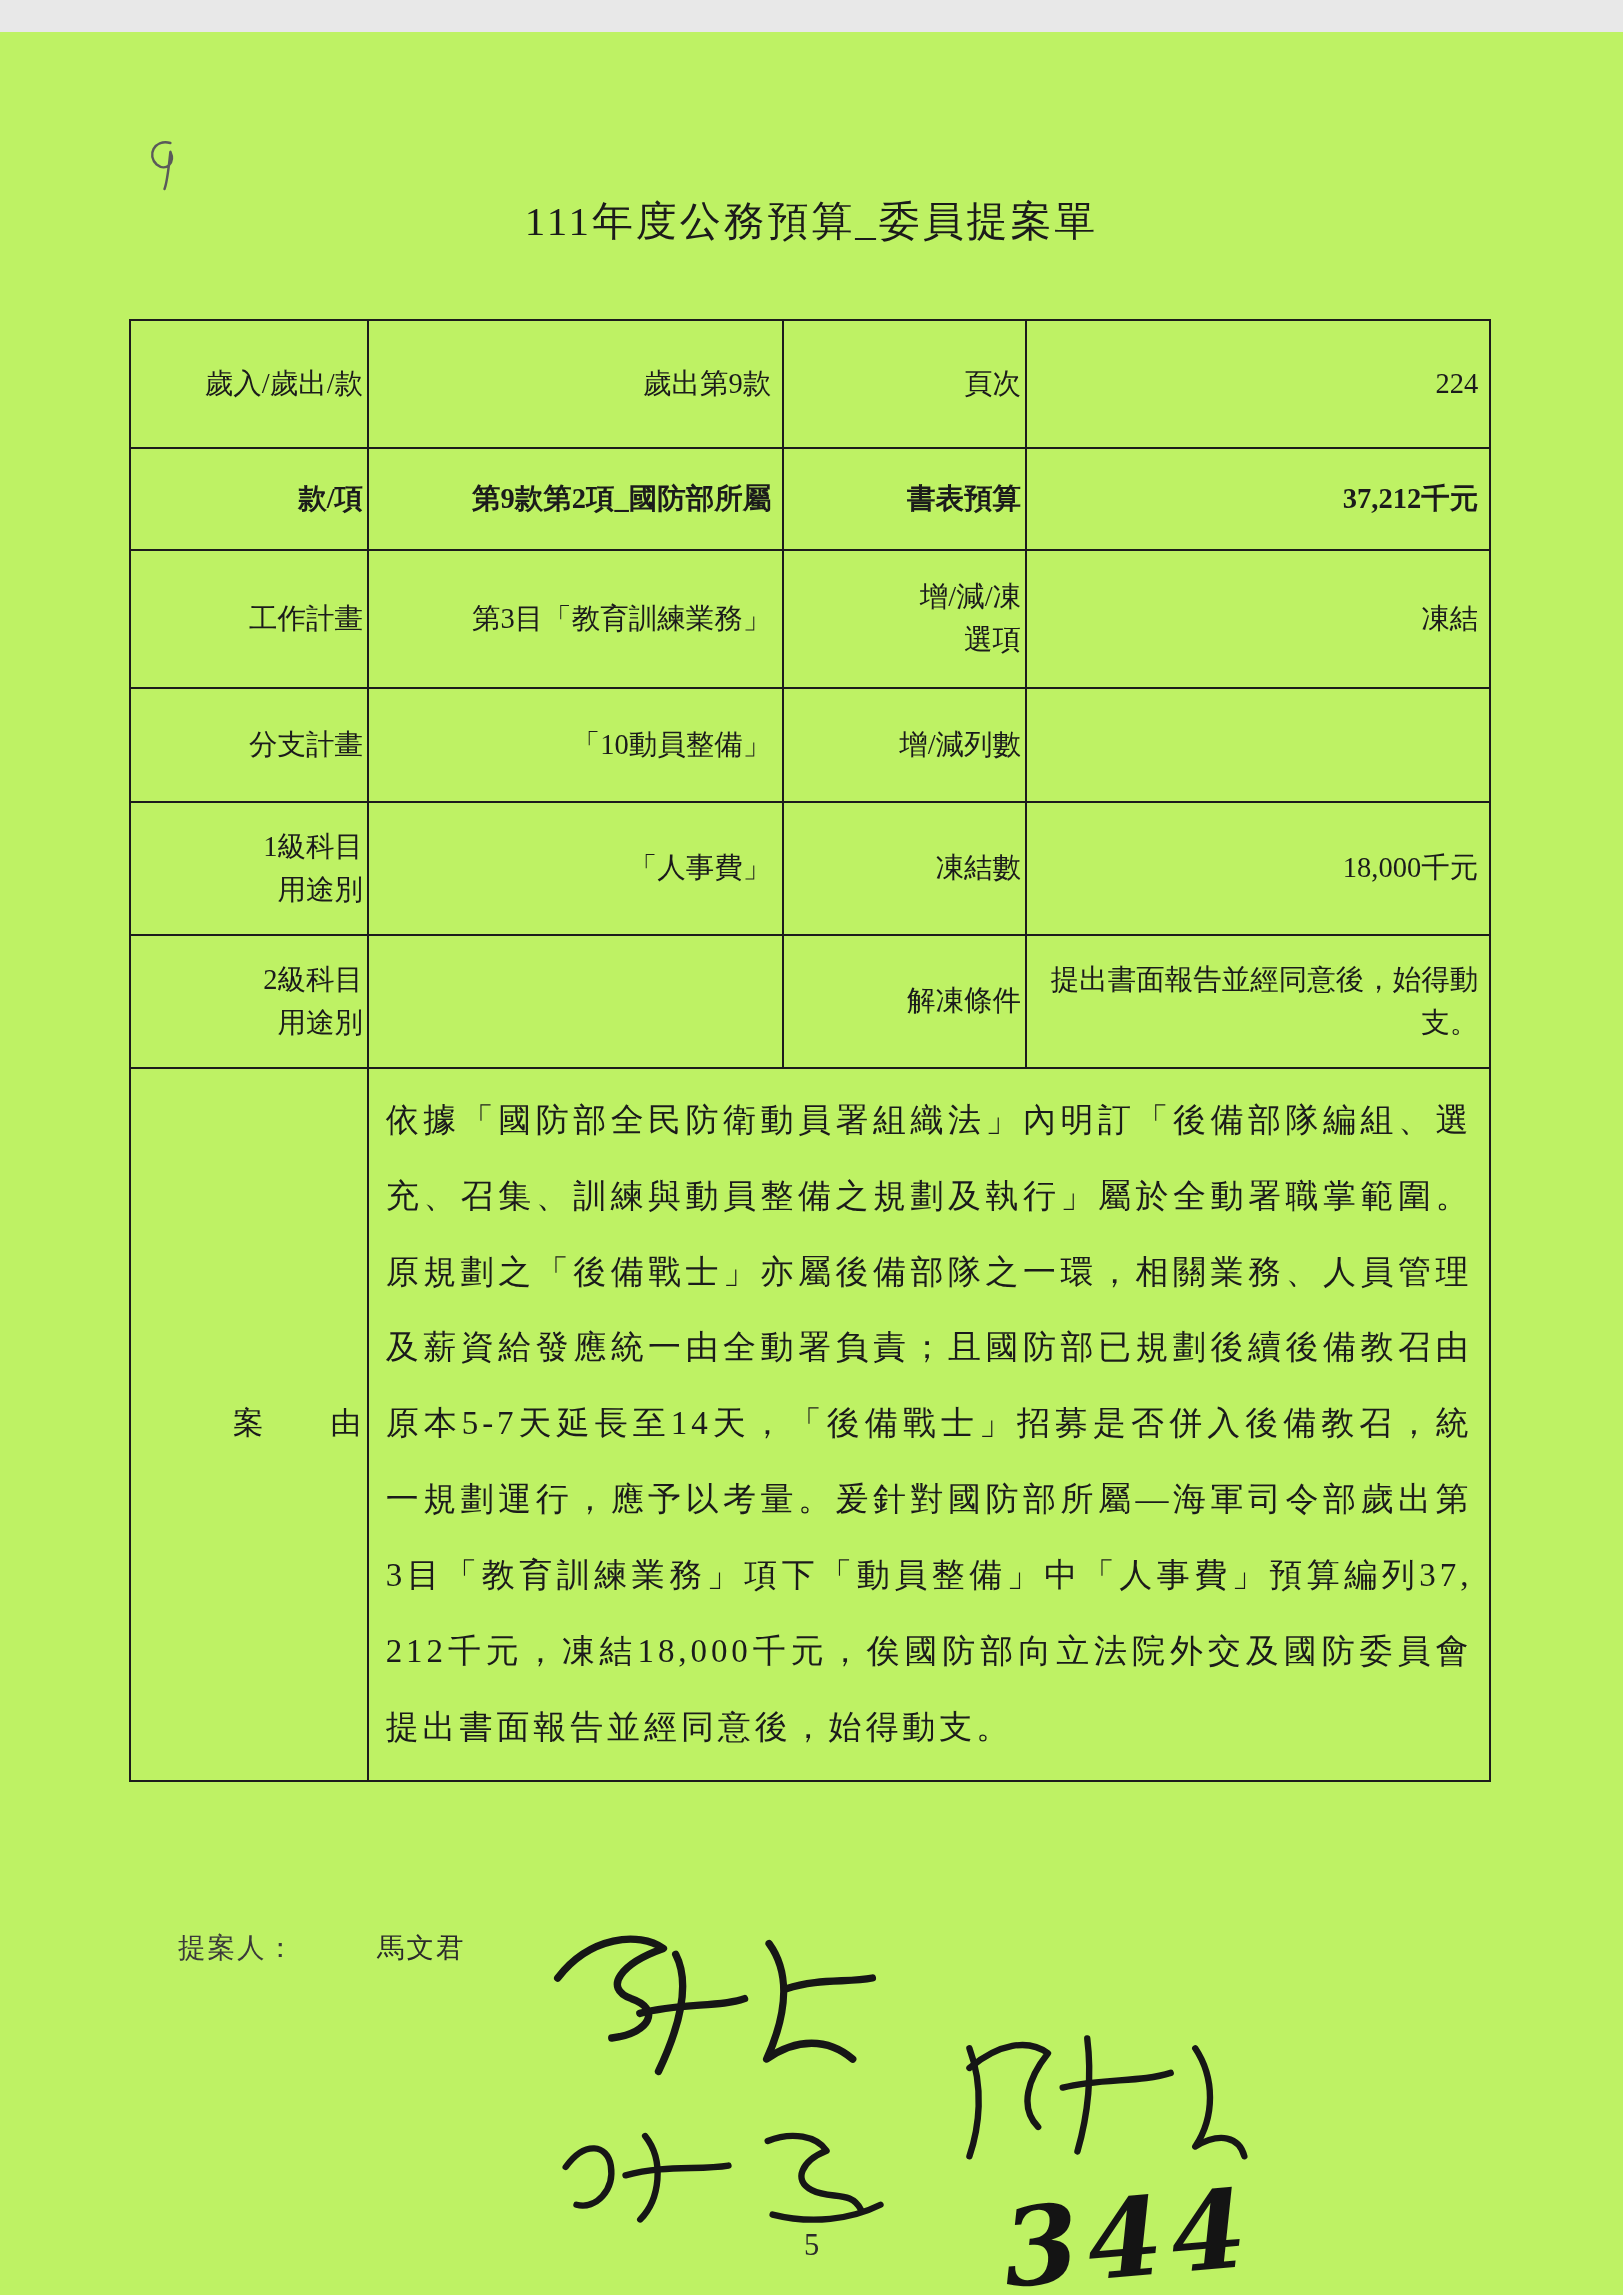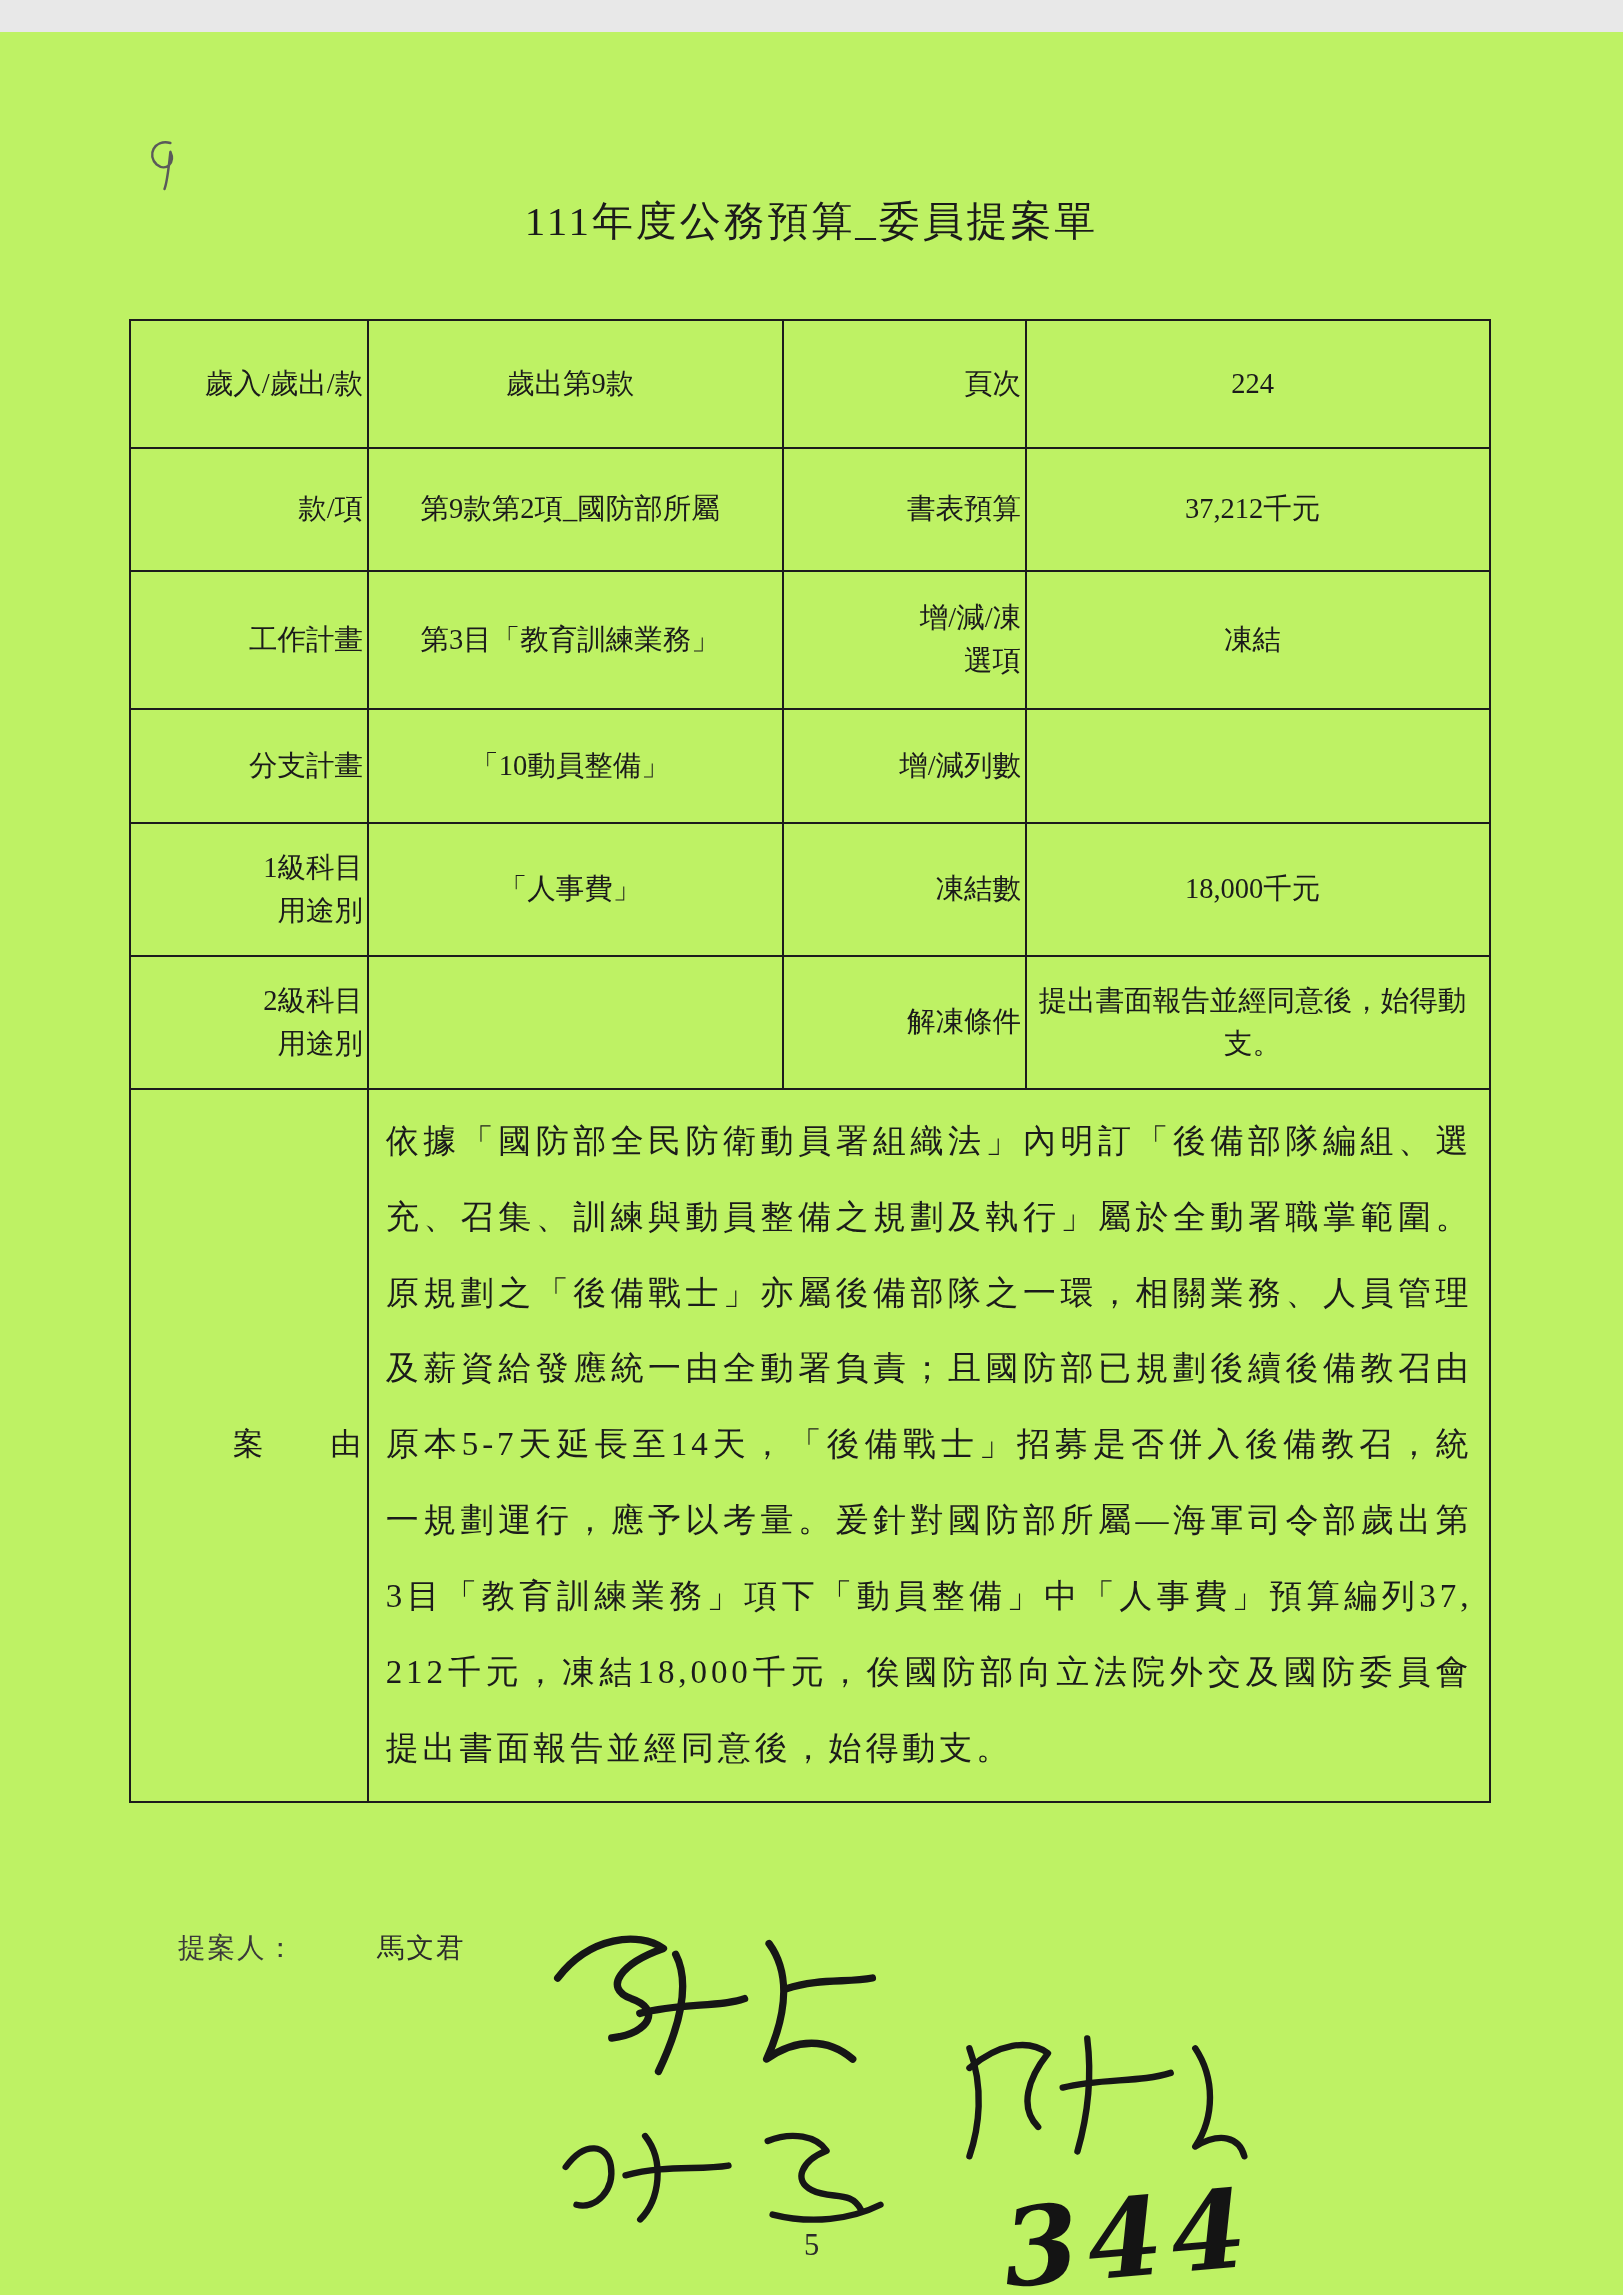--- a/index.html
+++ b/index.html
@@ -37,21 +37,21 @@
     white-space:pre-line;
     padding:4.9px 10.8px;
     word-break:break-all;
   }
   .doc-table td.lbl{
     text-align:right;
     line-height:1.5;
     padding:4.9px 3.9px;
   }
   .doc-table td.val{
-    text-align:center;
+    text-align:right;
     line-height:1.5;
     padding-left:0;
   }
   .doc-table td.case-lbl{
     font-size:30.5px;
     letter-spacing:2px;
   }
   .doc-table td.case-text{
     font-size:33px;
     line-height:2.3;
@@ -115,21 +115,21 @@
       <col style="width:243px">
       <col style="width:464px">
     </colgroup>
     <tbody>
       <tr style="height:128px;">
         <td class="lbl">歲入/歲出/款</td>
         <td class="val">歲出第9款</td>
         <td class="lbl">頁次</td>
         <td class="val">224</td>
       </tr>
-      <tr style="height:123px;">
+      <tr style="height:102px;font-weight:bold;">
         <td class="lbl">款/項</td>
         <td class="val">第9款第2項_國防部所屬</td>
         <td class="lbl">書表預算</td>
         <td class="val">37,212千元</td>
       </tr>
       <tr style="height:138px;">
         <td class="lbl">工作計畫</td>
         <td class="val">第3目「教育訓練業務」</td>
         <td class="lbl">增/減/凍
 選項</td>

